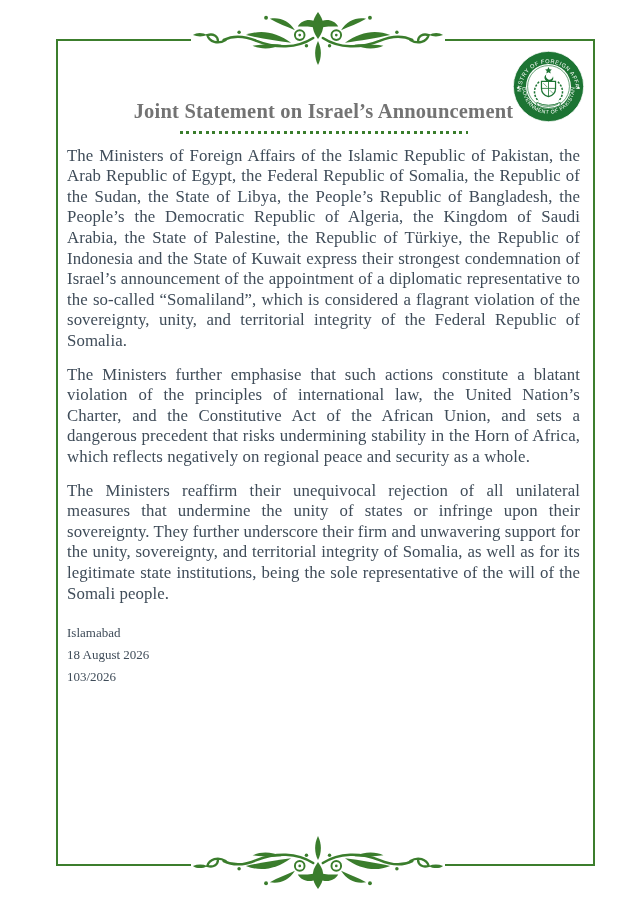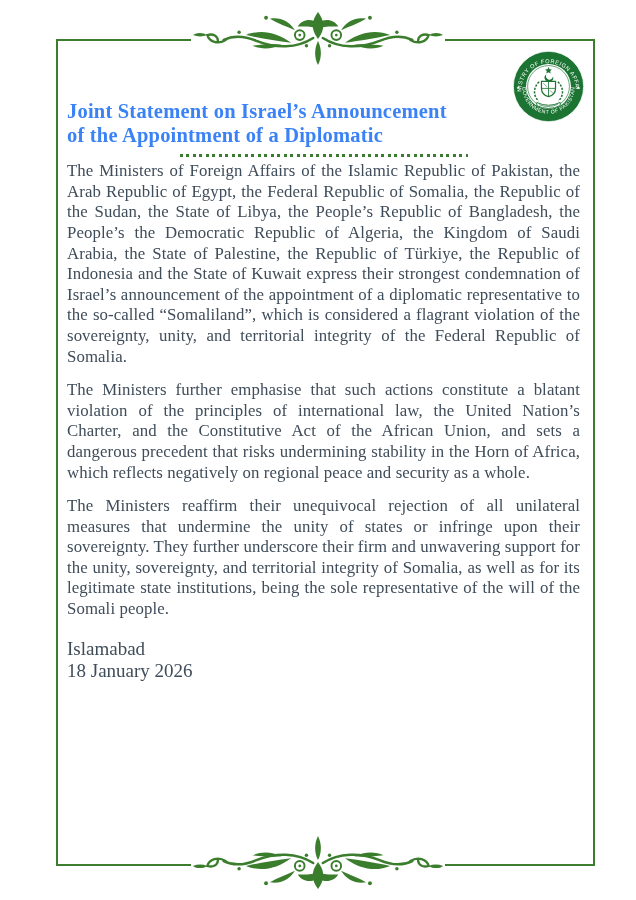--- a/index.html
+++ b/index.html
@@ -39,44 +39,44 @@
   }
 
   
   .content {
     position: absolute;
     left: 67px; top: 100px;
     width: 513px;
     color: #3f4c59;
   }
   .title {
-    text-align: left;
-    color: #3b82f6;
+    text-align: center;
+    color: #737373;
     font-weight: bold;
     font-size: 20.5px;
     line-height: 23.5px;
     letter-spacing: 0.2px;
   }
   .dotted-rule {
     margin: 7px auto 0 auto;
     width: 288px; height: 3.2px;
     background-image: repeating-linear-gradient(
       to right, #3a7d2c 0 2.9px, transparent 2.9px 6.5px);
   }
-  .body-paragraphs { margin-top: 4px; }
+  .body-paragraphs { margin-top: 12px; }
   .body-paragraphs p {
     margin: 0 0 13px 0;
     font-size: 16.8px;
     line-height: 20.6px;
     text-align: justify;
     letter-spacing: 0.1px;
   }
   .footer-block {
     margin-top: 18px;
-    font-size: 19px;
+    font-size: 13px;
     line-height: 22px;
   }
 </style>
 </head>
 <body>
 
 <div class="page">
 
   <div class="frame"></div>
 
@@ -144,34 +144,34 @@
       <path d="M50,35 C56.5,41 56.5,50 50.5,55.5" fill="none" stroke="#1c7433" stroke-width="1.6" stroke-dasharray="2.4 1.4"></path>
 
       <path d="M27.5,57 q12.5,6 25,0 l0,3.4 q-12.5,6 -25,0 Z" fill="#ffffff" stroke="#1c7433" stroke-width="1"></path>
       <path d="M30,59.4 q10,4 20,-0.4" fill="none" stroke="#1c7433" stroke-width="0.7"></path>
     </g>
   </svg>
 
   <div class="content">
     <div class="title">
       <div>Joint Statement on Israel’s Announcement</div>
-      <div>of the Appointment of a Diplomatic</div>
     </div>
 
     <div class="dotted-rule"></div>
 
     <div class="body-paragraphs">
       <p>The Ministers of Foreign Affairs of the Islamic Republic of Pakistan, the Arab Republic of Egypt, the Federal Republic of Somalia, the Republic of the Sudan, the State of Libya, the People’s Republic of Bangladesh, the People’s the Democratic Republic of Algeria, the Kingdom of Saudi Arabia, the State of Palestine, the Republic of Türkiye, the Republic of Indonesia and the State of Kuwait express their strongest condemnation of Israel’s announcement of the appointment of a diplomatic representative to the so-called “Somaliland”, which is considered a flagrant violation of the sovereignty, unity, and territorial integrity of the Federal Republic of Somalia.</p>
       <p>The Ministers further emphasise that such actions constitute a blatant violation of the principles of international law, the United Nation’s Charter, and the Constitutive Act of the African Union, and sets a dangerous precedent that risks undermining stability in the Horn of Africa, which reflects negatively on regional peace and security as a whole.</p>
       <p>The Ministers reaffirm their unequivocal rejection of all unilateral measures that undermine the unity of states or infringe upon their sovereignty. They further underscore their firm and unwavering support for the unity, sovereignty, and territorial integrity of Somalia, as well as for its legitimate state institutions, being the sole representative of the will of the Somali people.</p>
     </div>
 
     <div class="footer-block">
       <div>Islamabad</div>
-      <div>18 January 2026</div>
+      <div>18 August 2026</div>
+      <div>103/2026</div>
     </div>
   </div>
 
   <div class="flourish-wrap flourish-bottom">
     <svg viewBox="0 0 264 60">
       <g fill="#3a7d2c" stroke="none">
         <path d="M132,3 C126,11 123.5,20 132,31 C140.5,20 138,11 132,3 Z"></path>
         <path d="M132,14 C124,9 115,11 111,18 C119,18.5 127,17 132,21.5 Z"></path>
         <path d="M132,14 C140,9 149,11 153,18 C145,18.5 137,17 132,21.5 Z"></path>
         <path d="M132,33 C128,41 128,50 132,58 C136,50 136,41 132,33 Z"></path>

